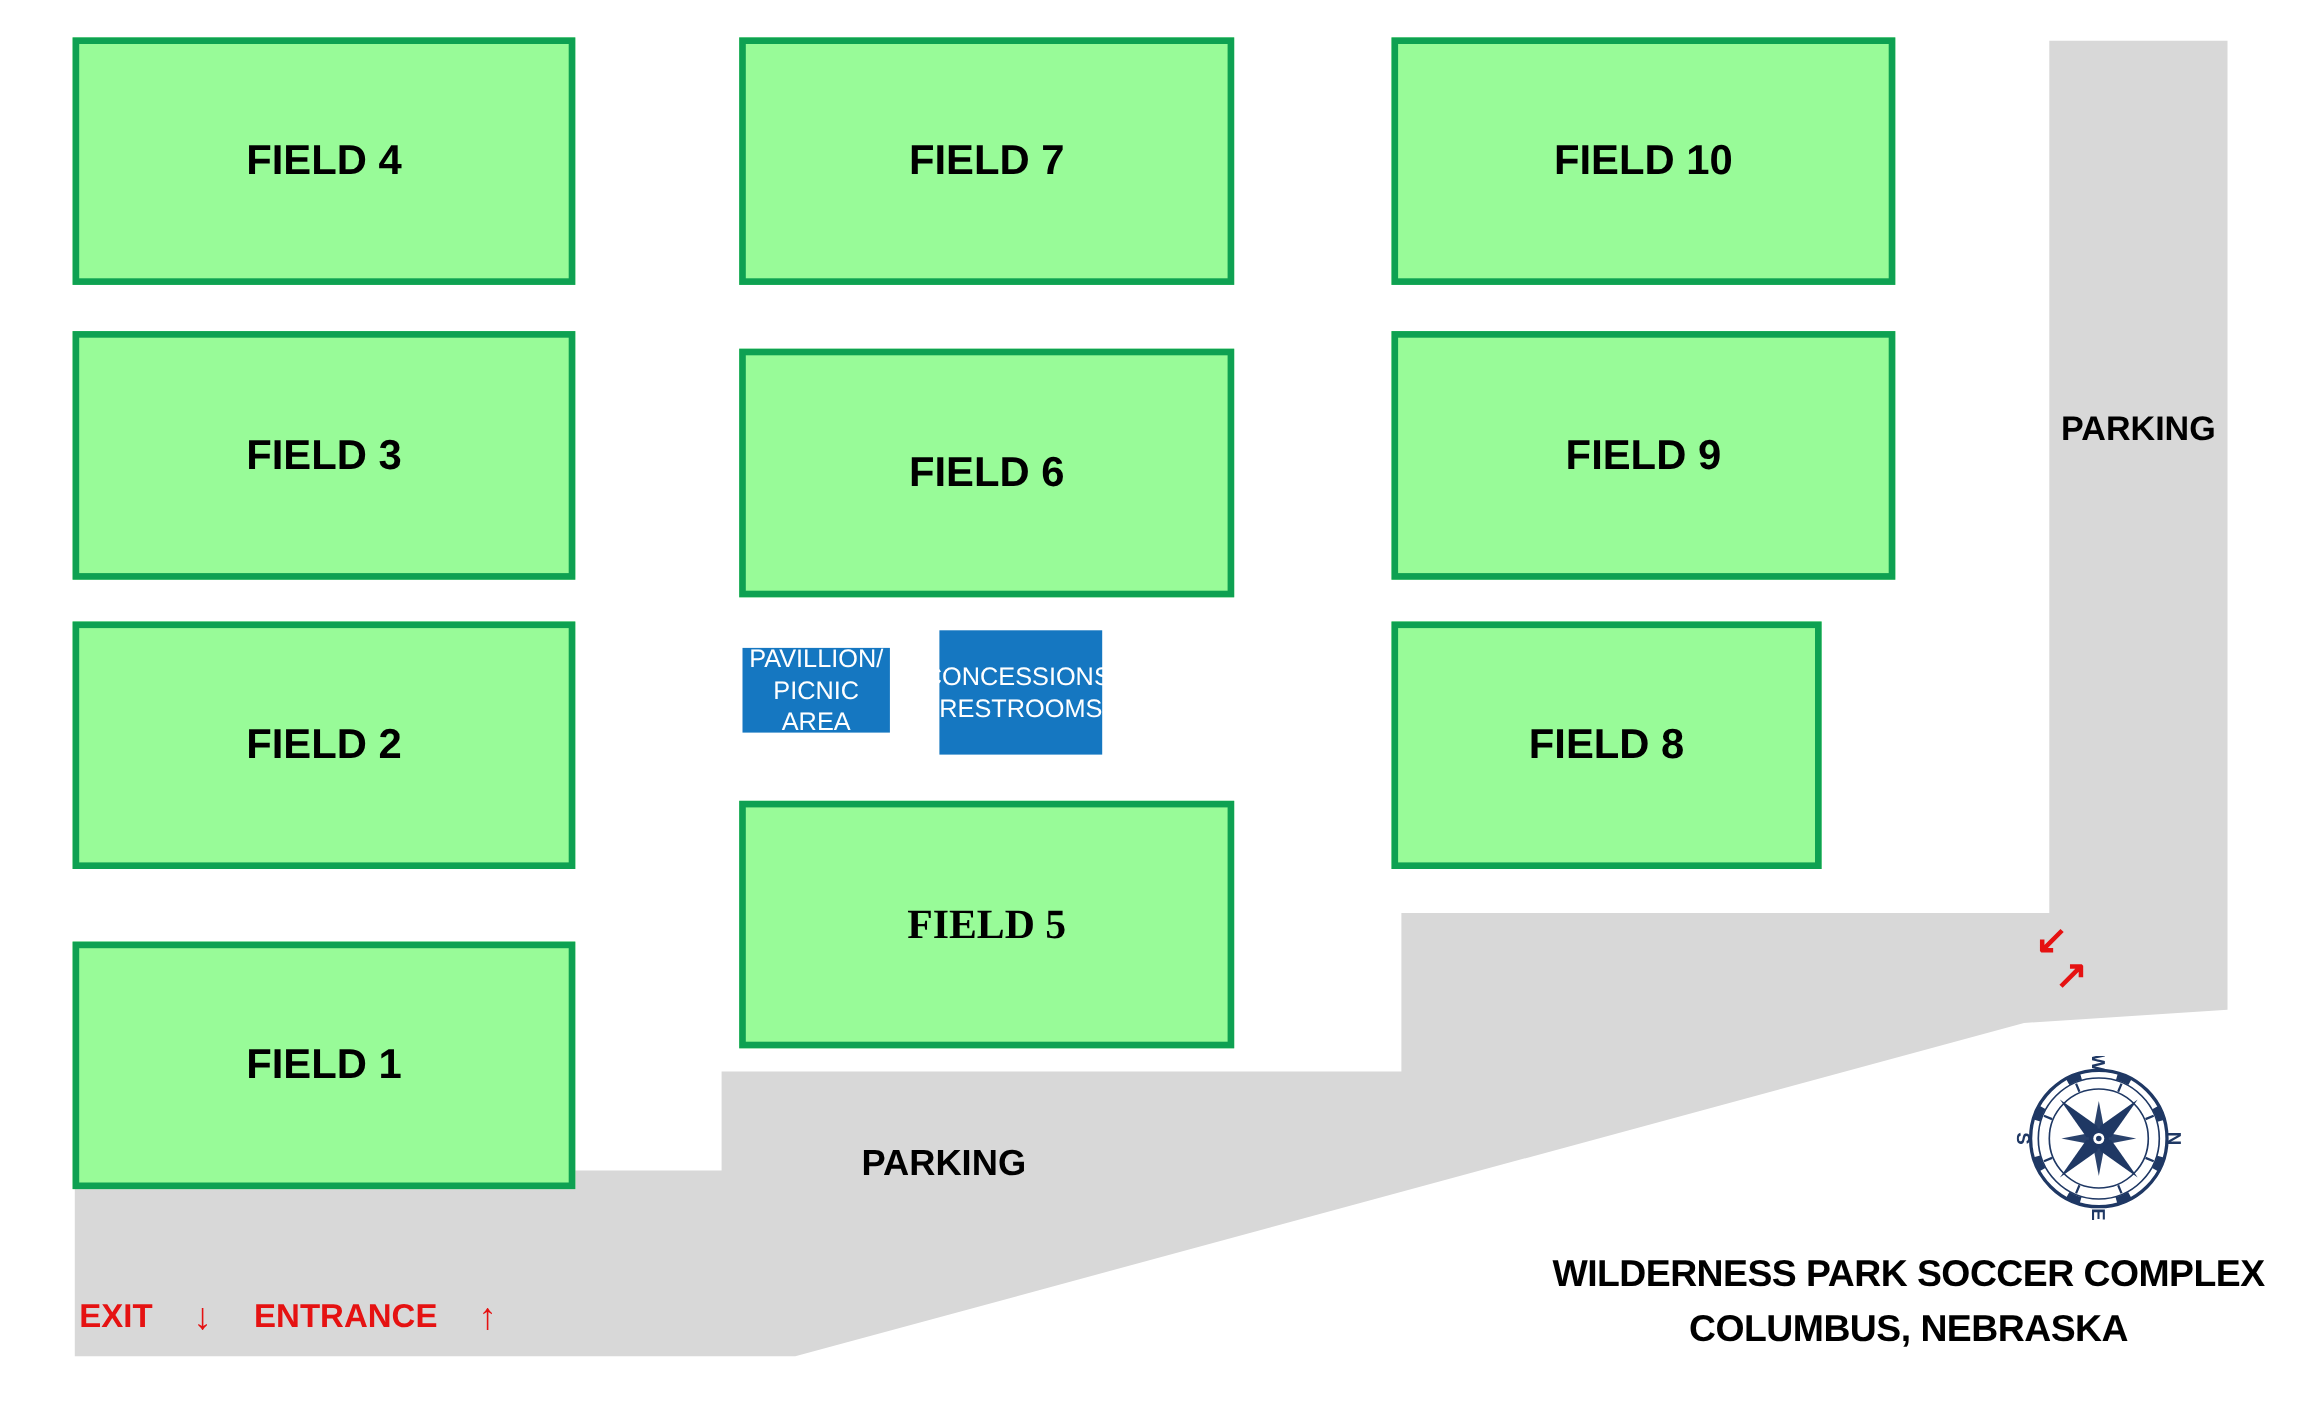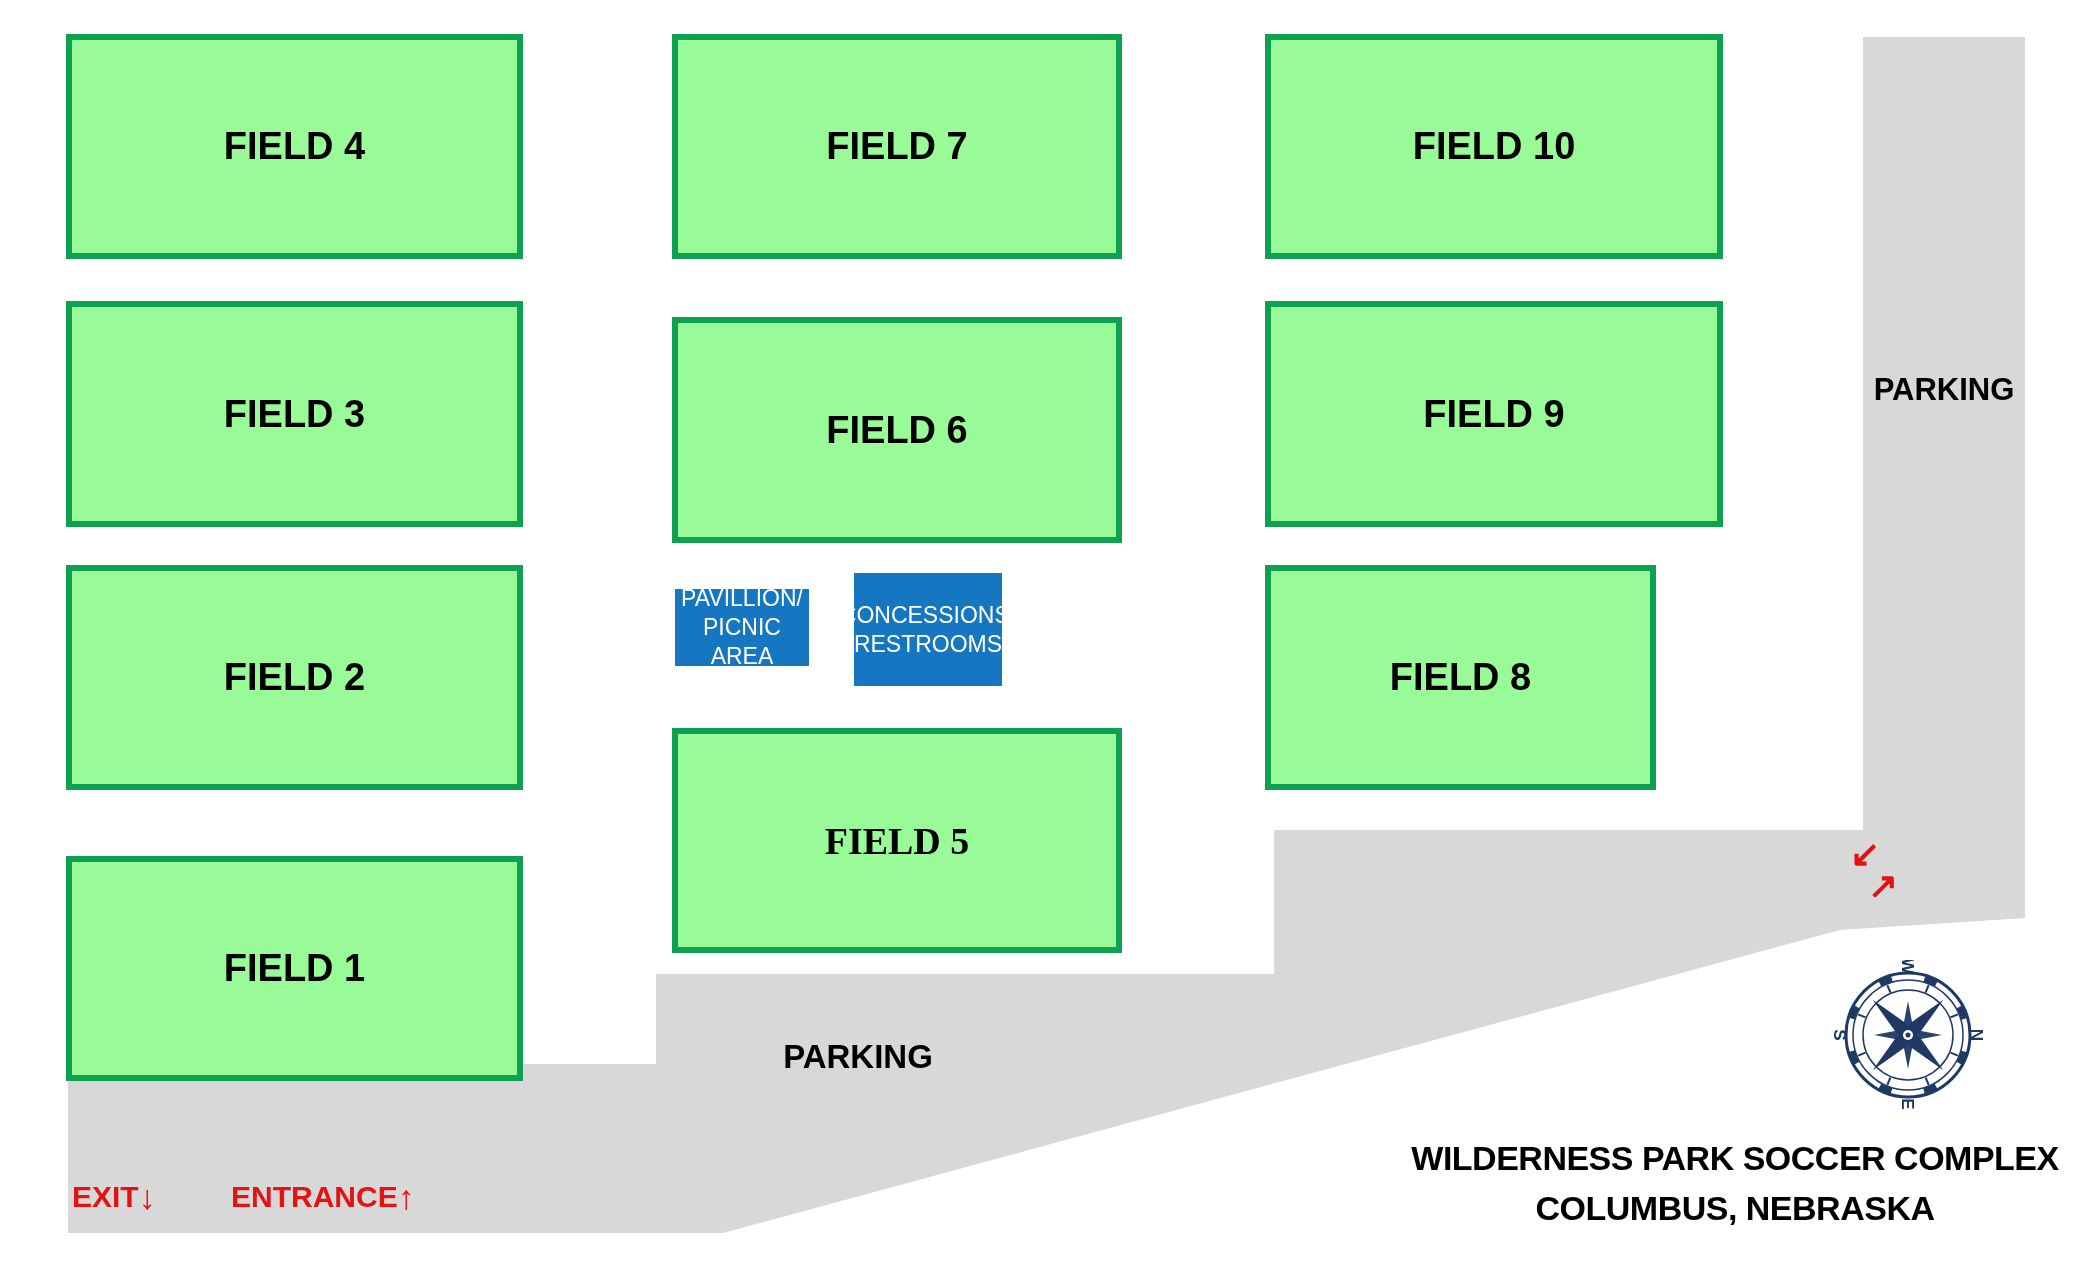--- a/index.html
+++ b/index.html
@@ -36,21 +36,21 @@
   
   .parking-label{
     position:absolute;font-weight:bold;color:#000;white-space:nowrap;
     transform:translateX(-50%);
   }
   .parking-right {left:1944px;top:372px;font-size:31px;}
   .parking-bottom{left:858px; top:1038px;font-size:33px;}
   
   .gate{
     position:absolute;color:#E51212;font-weight:bold;font-size:30px;white-space:nowrap;
-    display:flex;align-items:center;
+    display:flex;align-items:center;gap:37px;
   }
   .gate .garrow{font-size:34px;font-weight:bold;line-height:30px;}
   .exit    {left:72px; top:1180px;}
   .entrance{left:231px;top:1180px;}
   
   .flow-arrow{
     position:absolute;color:#E51212;font-weight:bold;font-size:36px;line-height:36px;
   }
   .flow-upper{left:1850px;top:836px;}
   .flow-lower{left:1868px;top:868px;}

